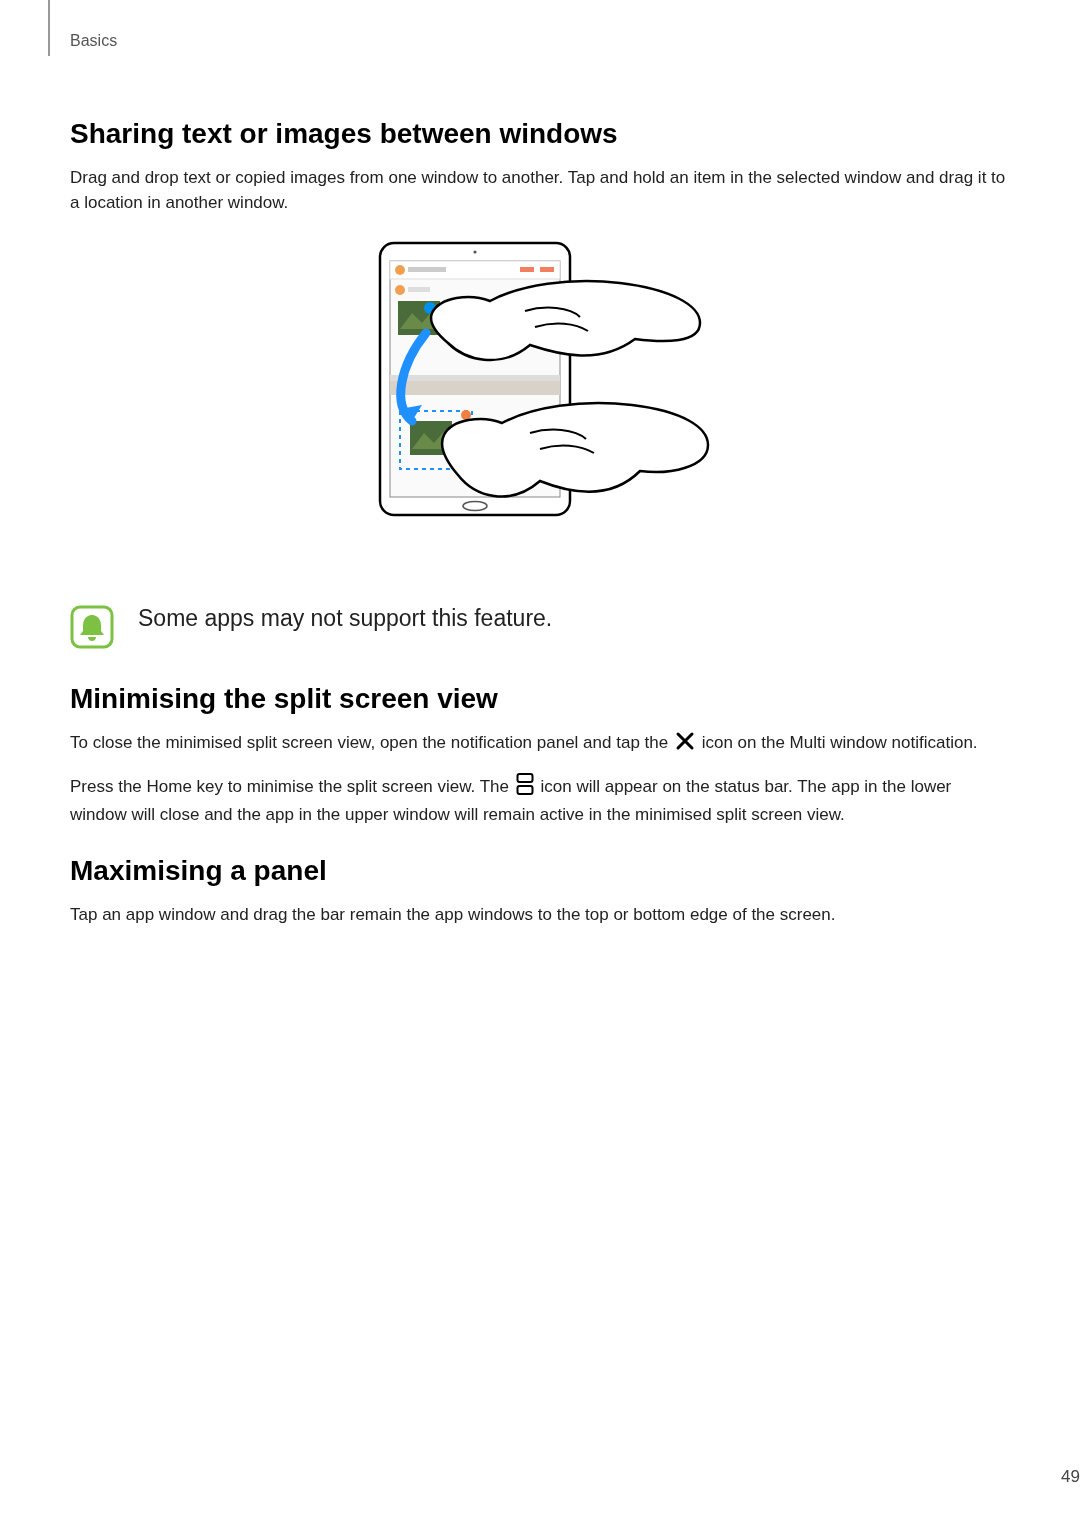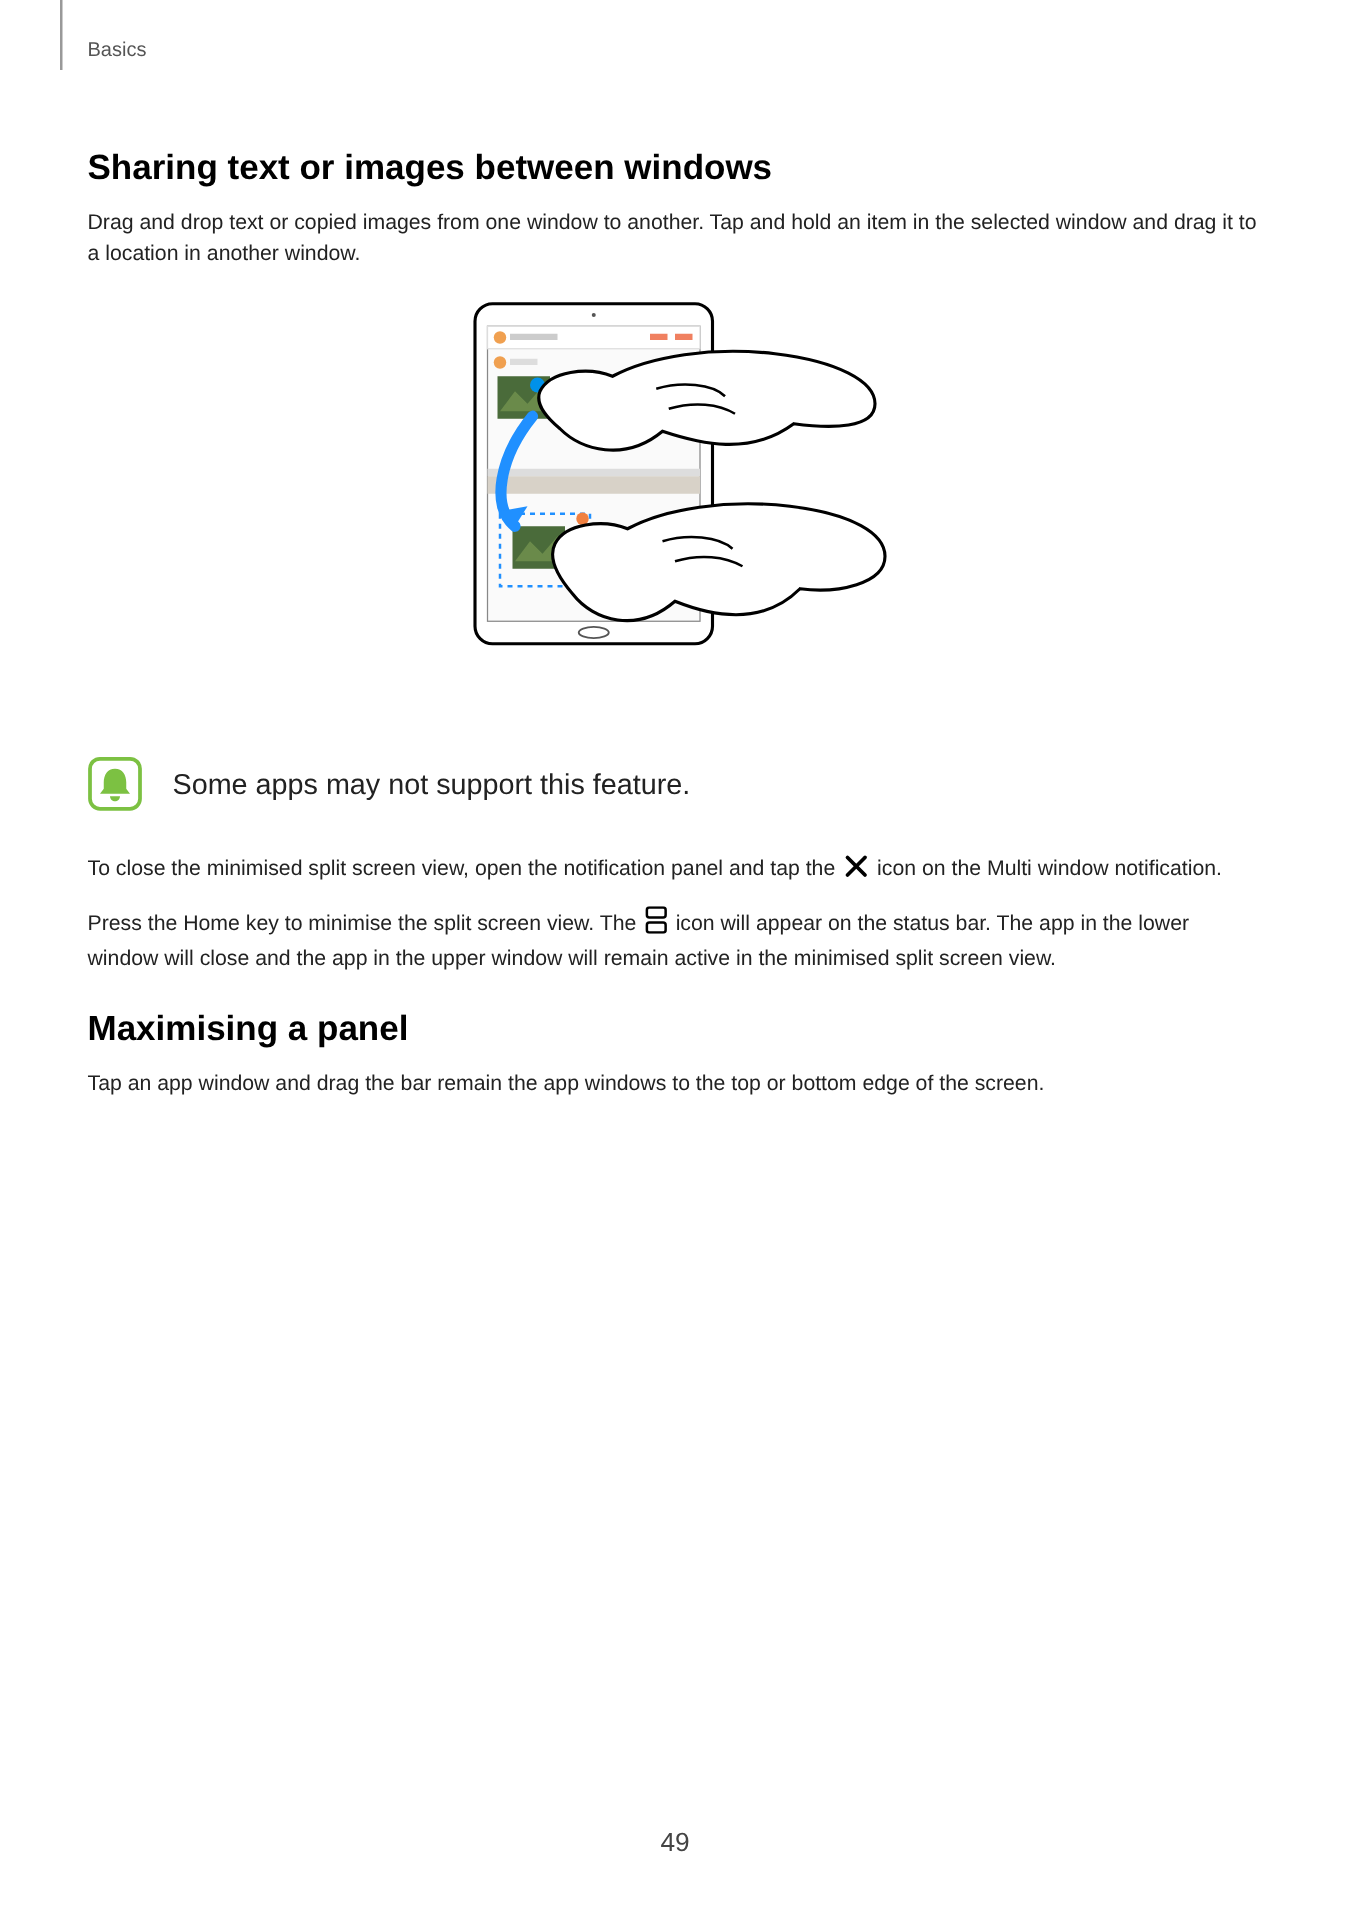--- a/index.html
+++ b/index.html
@@ -46,21 +46,21 @@
     margin-bottom: 14px;
   }
   .figure-area {
     width: 100%;
     display: flex;
     justify-content: center;
     margin: 20px 0 30px 0;
   }
   .note-row {
     display: flex;
-    align-items: center;
+    align-items: flex-start;
     gap: 24px;
     margin: 10px 0 34px 0;
   }
   .note-icon {
     width: 44px;
     height: 44px;
     flex-shrink: 0;
   }
   .note-text {
     font-size: 23px;
@@ -69,22 +69,22 @@
   .inline-icon {
     display: inline-block;
     vertical-align: -3px;
     margin: 0 2px;
   }
   .page-number {
     position: absolute;
     bottom: 40px;
     left: 0;
     width: 100%;
-    text-align: center;
-    font-size: 21px;
+    text-align: right;
+    font-size: 17px;
     color: #444;
   }
 </style>
 </head>
 <body>
 
 <div class="header-line"></div>
 <div class="breadcrumb">Basics</div>
 
 <div class="content">
@@ -139,20 +139,21 @@
     <span class="note-icon">
       <svg width="44" height="44" viewBox="0 0 44 44">
         <rect x="2" y="2" width="40" height="40" rx="8" fill="none" stroke="#7cc142" stroke-width="3"></rect>
         <path d="M22 10 C16 10 13 15 13 21 L13 26 L10 30 L34 30 L31 26 L31 21 C31 15 28 10 22 10 Z" fill="#7cc142"></path>
         <path d="M18 32 C18 34.5 20 36 22 36 C24 36 26 34.5 26 32 Z" fill="#7cc142"></path>
       </svg>
     </span>
     <span class="note-text">Some apps may not support this feature.</span>
   </div>
 
+  <h2>Minimising the split screen view</h2>
   <p class="body">
     <span>To close the minimised split screen view, open the notification panel and tap the </span>
     <span class="inline-icon">
       <svg width="20" height="20" viewBox="0 0 20 20">
         <line x1="3" y1="3" x2="17" y2="17" stroke="#000" stroke-width="3" stroke-linecap="round"></line>
         <line x1="17" y1="3" x2="3" y2="17" stroke="#000" stroke-width="3" stroke-linecap="round"></line>
       </svg>
     </span>
     <span> icon on the Multi window notification.</span>
   </p>

